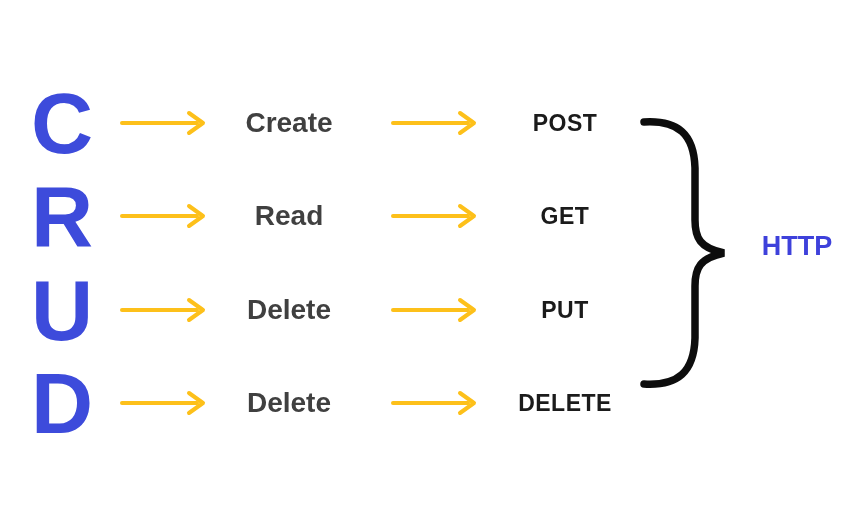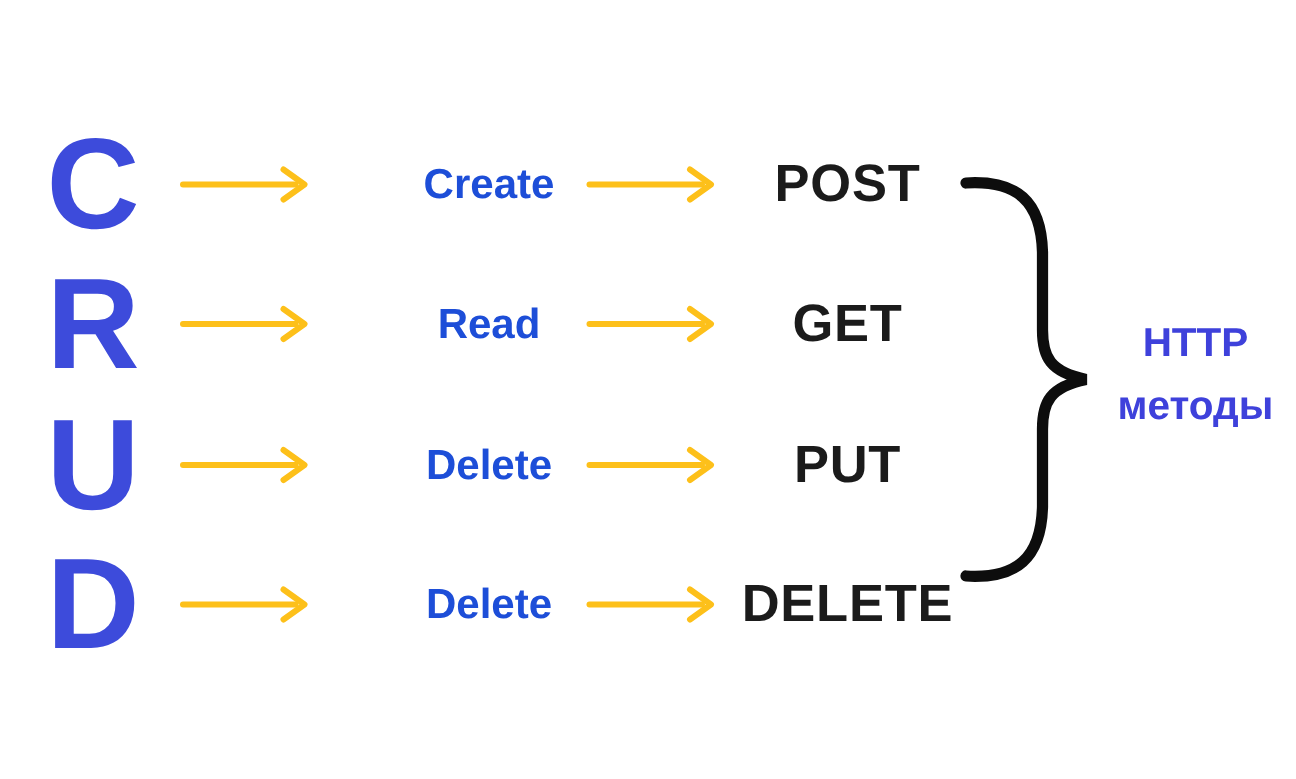--- a/index.html
+++ b/index.html
@@ -27,41 +27,40 @@
     line-height: 1;
   }
   .arrow1 { left: 163px; }
   .arrow2 { left: 434px; }
   .arrow-svg { display: block; }
 
   .word {
     left: 289px;
     font-size: 28px;
     font-weight: 700;
-    color: #1d4ed8;
-    margin-left: 37px;
+    color: #404040;
   }
   .method {
     left: 565px;
-    font-size: 35px;
+    font-size: 23px;
     font-weight: 700;
     color: #1b1b1b;
     letter-spacing: 0.5px;
   }
 
   .brace {
     position: absolute;
     left: 638px;
     top: 110px;
   }
 
   .http-label {
     position: absolute;
     left: 731px;
-    top: 208px;
+    top: 226px;
     width: 132px;
     text-align: center;
     font-size: 27px;
     font-weight: 700;
     color: #3E41DB;
     line-height: 1.55;
   }
   .http-label span { display: block; }
 </style>
 </head>
@@ -148,16 +147,15 @@
                L 57 110
                C 57 128, 62 138, 86 143
                C 62 148, 57 158, 57 176
                L 57 228
                C 56 262, 40 276, 6 274" fill="none" stroke="#0d0d0d" stroke-width="7.5" stroke-linecap="round"></path>
     </svg>
   </div>
 
   <div class="http-label">
     <span>HTTP</span>
-    <span>методы</span>
   </div>
 
 </div>
 
 </body></html>

